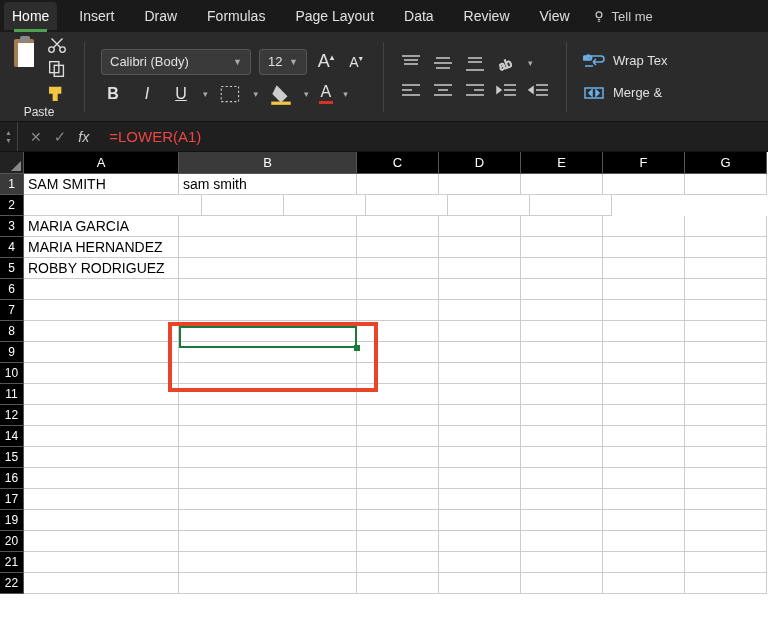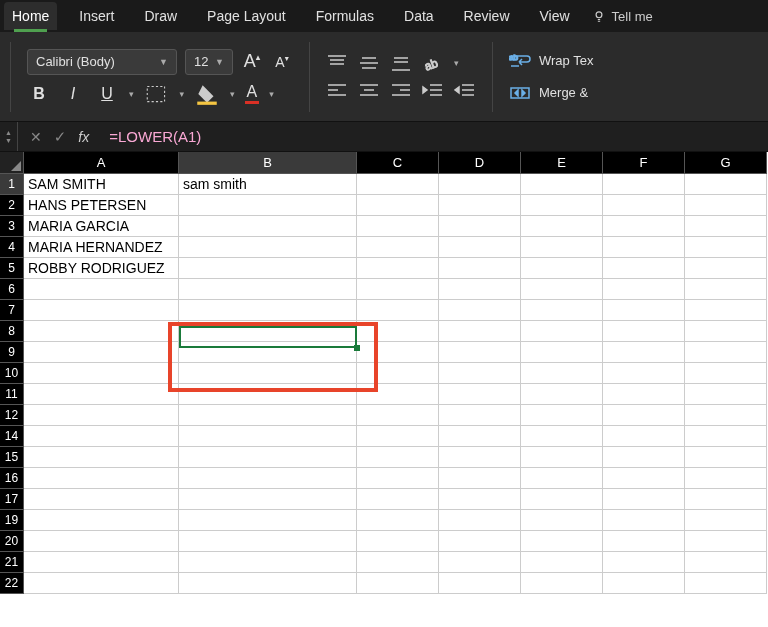--- a/index.html
+++ b/index.html
@@ -35,21 +35,21 @@
   .wrap-row { display:flex; gap:8px; align-items:center; color:#e0e0e0; font-size:13px; }
   .wrap-ic { width:22px; height:18px; }
   .namebar { background:#1f1f1f; height:30px; display:flex; align-items:center; border-bottom:1px solid #111; }
   .namebox { width:76px; height:100%; display:flex; align-items:center; padding:0 10px; color:#fff; font-size:14px; border-right:1px solid #444; }
   .name-chev { display:flex; flex-direction:column; width:18px; align-items:center; gap:0; border-right:1px solid #444; height:100%; justify-content:center; }
   .tri { font-size:7px; color:#888; line-height:8px; }
   .fx-btns { display:flex; gap:12px; padding:0 12px; align-items:center; }
   .fx-x { color:#888; font-size:14px; }
   .fx-check { color:#888; font-size:15px; }
   .fx-label { color:#ccc; font-style:italic; font-size:14px; }
-  .formula-input { flex:1; color:#f9a8d4; font-size:15px; padding:0 8px; background:transparent; border:none; }
+  .formula-input { flex:1; color:#ef4444; font-size:15px; padding:0 8px; background:transparent; border:none; }
   .sheet { position:relative; }
   .colheads { display:flex; height:22px; }
   .corner { width:24px; height:22px; background:#222; border-right:1px solid #555; border-bottom:1px solid #555; position:relative; }
   .corner::after { content:""; position:absolute; right:2px; bottom:2px; width:0; height:0; border-left:10px solid transparent; border-bottom:10px solid #888; }
   .colhead { height:22px; background:#000; color:#fff; text-align:center; font-size:13px; line-height:22px; border-right:1px solid #555; border-bottom:1px solid #555; }
   .colA { width:155px; } .colB { width:178px; } .colC { width:82px; } .colD { width:82px; } .colE { width:82px; } .colF { width:82px; } .colG { width:82px; }
   .colhead.sel { background:#3a3a3a; }
   .rows { }
   .row { display:flex; height:21px; }
   .rowhead { width:24px; background:#000; color:#fff; font-size:12px; text-align:center; line-height:21px; border-right:1px solid #555; border-bottom:1px solid #555; }
@@ -59,35 +59,61 @@
   .active-cell { position:absolute; border:2px solid #1a7a3a; pointer-events:none; }
   .fill-handle { position:absolute; width:6px; height:6px; background:#1a7a3a; }
 </style>
 </head>
 <body>
 
 <div class="ribbon-tabs">
   <span class="tab active">Home</span>
   <span class="tab">Insert</span>
   <span class="tab">Draw</span>
+  <span class="tab">Formulas</span>
   <span class="tab">Page Layout</span>
-  <span class="tab">Formulas</span>
   <span class="tab">Data</span>
   <span class="tab">Review</span>
   <span class="tab">View</span>
   <span class="tellme">
     <svg class="bulb" viewBox="0 0 24 24" fill="none" stroke="#ccc" stroke-width="2">
         <circle cx="12" cy="10" r="5"></circle>
         <path d="M10 18h4M10 21h4"></path>
       </svg>
     <span>Tell me</span>
   </span>
 </div>
 
 <div class="ribbon">
+  <div class="paste-group">
+    <div class="paste-row">
+      <div>
+        <svg class="clipboard-icon" viewBox="0 0 32 36">
+            <rect x="4" y="4" width="20" height="28" rx="2" fill="#a67c52"></rect>
+            <rect x="8" y="8" width="16" height="24" fill="#fff"></rect>
+            <rect x="10" y="1" width="10" height="6" rx="2" fill="#888"></rect>
+          </svg>
+      </div>
+      <div class="side-icons">
+        <svg class="mini-icon" viewBox="0 0 24 20" stroke="#ddd" stroke-width="1.5" fill="none">
+            <circle cx="6" cy="15" r="3"></circle>
+            <circle cx="18" cy="15" r="3"></circle>
+            <path d="M8 13L18 3M16 13L6 3"></path>
+          </svg>
+        <svg class="mini-icon" viewBox="0 0 24 20" stroke="#ddd" stroke-width="1.5" fill="none">
+            <rect x="4" y="2" width="10" height="12"></rect>
+            <rect x="9" y="6" width="10" height="12"></rect>
+          </svg>
+        <svg class="mini-icon" viewBox="0 0 24 20" stroke="#f4c542" stroke-width="1.5" fill="#f4c542">
+            <path d="M4 4l12 0 0 6-12 0z M8 10l0 8 4 0 0-8"></path>
+          </svg>
+      </div>
+    </div>
+    <span class="label">Paste</span>
+  </div>
 
   <div class="divider"></div>
 
   <div class="font-group">
     <div class="font-row1">
       <div class="select-box font-name">
         <span>Calibri (Body)</span>
         <span class="chev">▼</span>
       </div>
       <div class="select-box font-size">
@@ -205,21 +231,20 @@
         <div class="cell colA" style="width: 155px;">SAM SMITH</div>
         <div class="cell colB" style="width: 178px;">sam smith</div>
         <div class="cell colC" style="width: 82px;"></div>
         <div class="cell colD" style="width: 82px;"></div>
         <div class="cell colE" style="width: 82px;"></div>
         <div class="cell colF" style="width: 82px;"></div>
         <div class="cell colG" style="width: 82px;"></div>
       </div>
       <div class="row">
         <div class="rowhead">2</div>
-        <div class="cell colA" style="width: 155px;">HANS PETERSEN</div>
         <div class="cell colB" style="width: 178px;"></div>
         <div class="cell colC" style="width: 82px;"></div>
         <div class="cell colD" style="width: 82px;"></div>
         <div class="cell colE" style="width: 82px;"></div>
         <div class="cell colF" style="width: 82px;"></div>
         <div class="cell colG" style="width: 82px;"></div>
       </div>
       <div class="row">
         <div class="rowhead">3</div>
         <div class="cell colA" style="width: 155px;">MARIA GARCIA</div>

